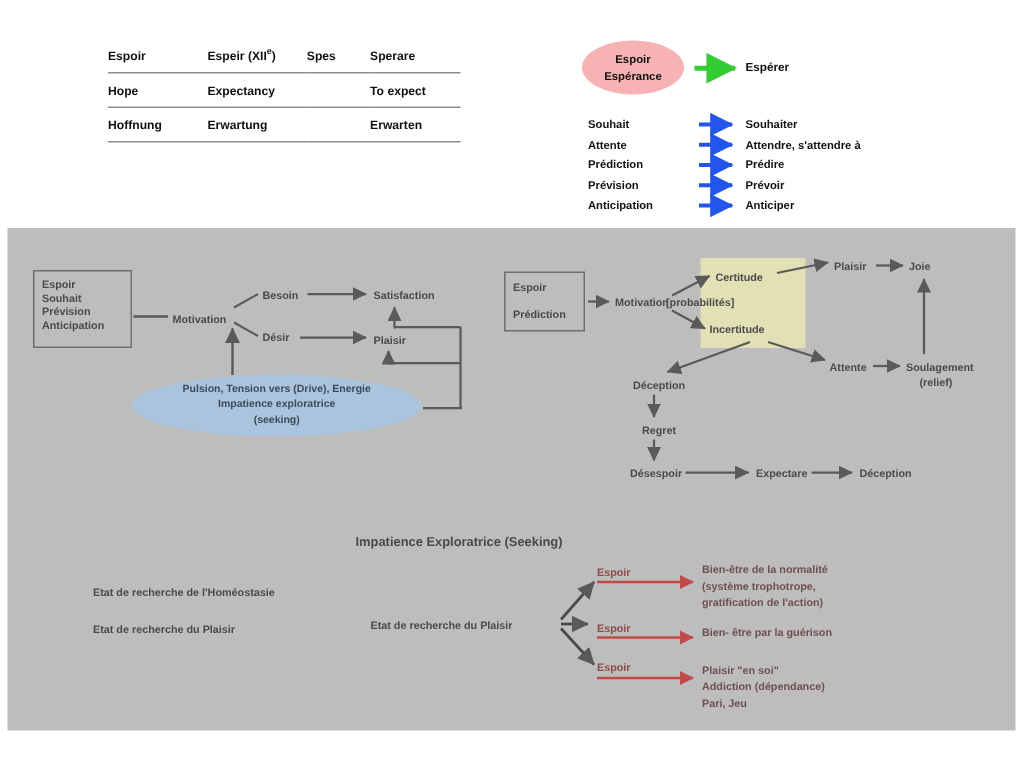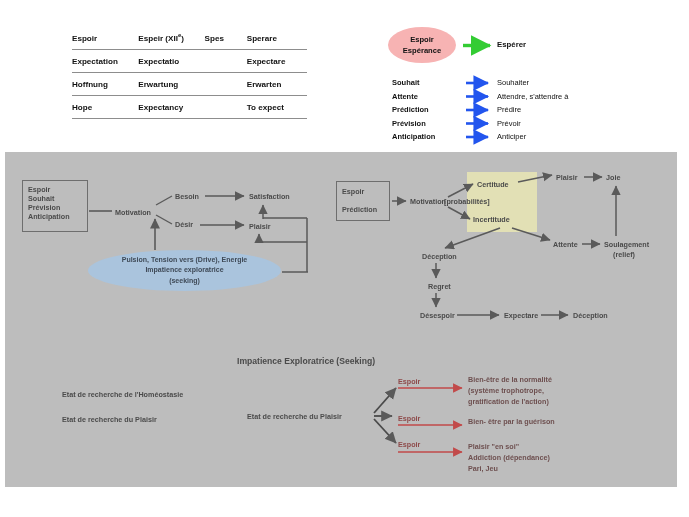--- a/index.html
+++ b/index.html
@@ -30,21 +30,21 @@
     left:388px;top:27px;width:68px;height:36px;
     background:#f7b3b3;border-radius:50%;
     display:flex;flex-direction:column;align-items:center;justify-content:center;
   }
   #pink-ellipse span{font-size:7.6px;font-weight:bold;color:#111;line-height:1.45;}
   #esperer-lbl{left:497px;top:40px;font-size:7.8px;font-weight:bold;color:#111;}
 
   #verb-list{left:392px;top:78px;}
   .verb-row{position:relative;height:13.5px;}
   .verb-from{position:absolute;left:0;top:0;font-size:7.5px;font-weight:bold;color:#111;white-space:nowrap;}
-  .verb-to{position:absolute;left:105px;top:0;font-size:7.5px;font-weight:normal;color:#111;white-space:nowrap;text-align:center;}
+  .verb-to{position:absolute;left:105px;top:0;font-size:7.5px;font-weight:bold;color:#111;white-space:nowrap;text-align:center;}
 
   
   #gray-panel{left:5px;top:152px;width:672px;height:335px;background:#bdbdbd;}
 
   
   .dtext{position:absolute;font-size:7.2px;font-weight:bold;color:#4a4a4a;white-space:nowrap;line-height:1.45;}
 
   .dbox{position:absolute;border:1px solid #6e6e6e;box-sizing:border-box;}
   .dbox .line{font-size:7.2px;font-weight:bold;color:#4a4a4a;white-space:nowrap;}
 
@@ -72,36 +72,30 @@
 <div class="abs" id="etym-table">
   <table>
     <tbody>
       <tr>
         <td class="c1">Espoir</td>
         <td class="c2"><span>Espeir</span>&nbsp;(<span>XII</span><sup>e</sup>)</td>
         <td class="c3">Spes</td>
         <td class="c4">Sperare</td>
       </tr>
       <tr>
-        <td class="c1">Expectation</td>
-        <td class="c2">Expectatio</td>
+        <td class="c1">Hope</td>
+        <td class="c2">Expectancy</td>
         <td class="c3"></td>
-        <td class="c4">Expectare</td>
+        <td class="c4">To expect</td>
       </tr>
       <tr>
         <td class="c1">Hoffnung</td>
         <td class="c2">Erwartung</td>
         <td class="c3"></td>
         <td class="c4">Erwarten</td>
-      </tr>
-      <tr>
-        <td class="c1">Hope</td>
-        <td class="c2">Expectancy</td>
-        <td class="c3"></td>
-        <td class="c4">To expect</td>
       </tr>
     </tbody>
   </table>
 </div>
 
 <div class="abs" id="pink-ellipse">
   <span>Espoir</span>
   <span>Espérance</span>
 </div>
 

